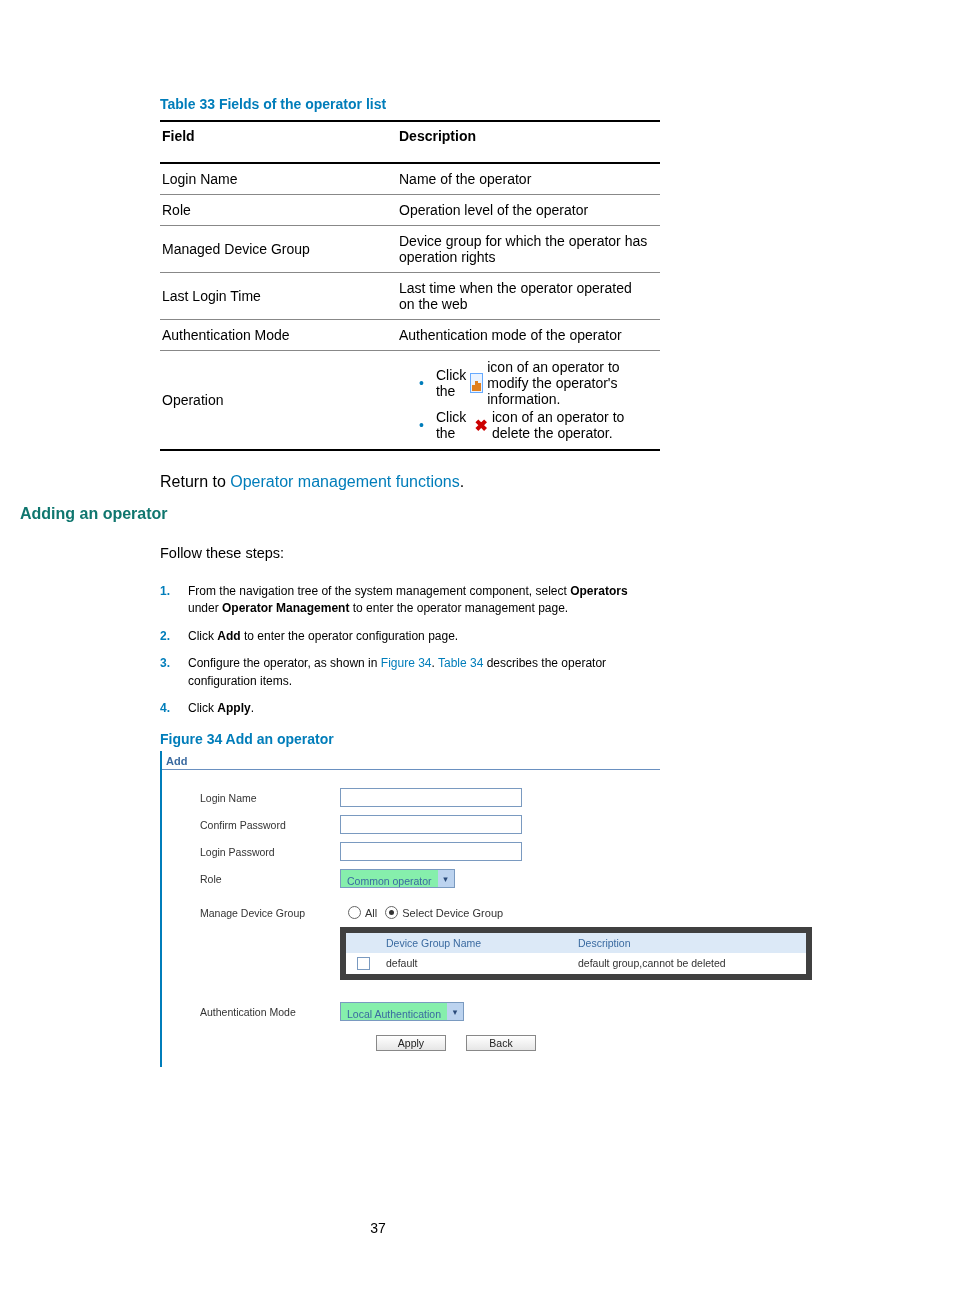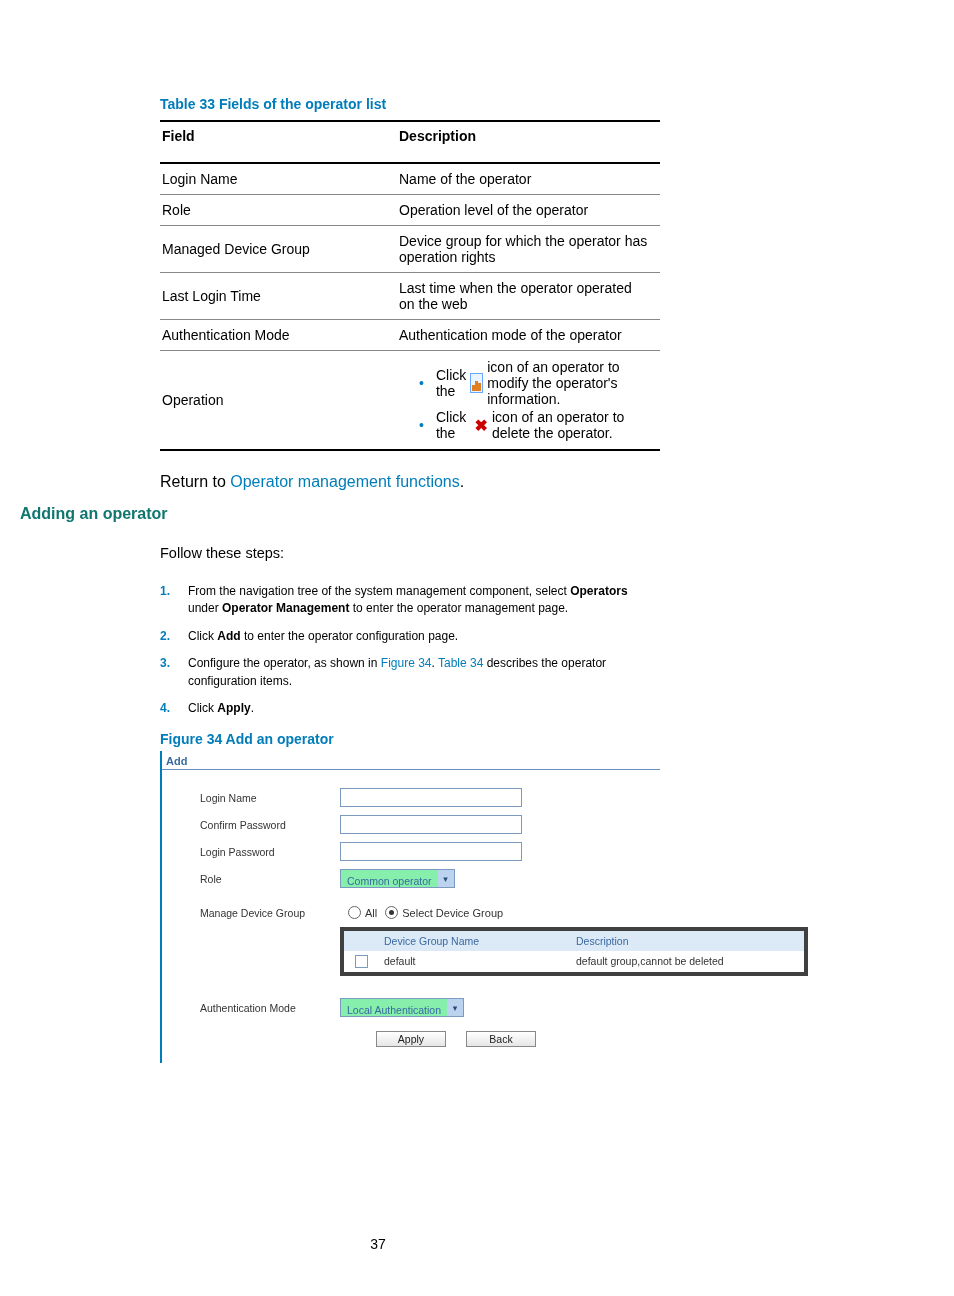--- a/index.html
+++ b/index.html
@@ -200,21 +200,21 @@
   }
   .radio.checked::after {
     content: "";
     width: 5px; height: 5px;
     background: #333;
     border-radius: 50%;
   }
   .dg-table {
     margin-left: 140px;
     width: 460px;
-    border: 4px solid #404040;
+    border: 6px solid #404040;
     font-size: 10.5px;
   }
   .dg-table .hdr {
     display: flex;
     background: #dce9f7;
     color: #3a6aa0;
   }
   .dg-table .row {
     display: flex;
     background: #fff;
@@ -237,21 +237,21 @@
     border: 1px solid #888;
     background: linear-gradient(#fff,#e6e6e6);
     font-size: 10.5px;
     padding: 1px 0;
     width: 68px;
     text-align: center;
     color: #222;
   }
   .page-num {
     position: absolute;
-    bottom: 44px;
+    bottom: 60px;
     left: 0; right: 0;
     text-align: center;
     font-size: 14px;
   }
 </style>
 </head>
 <body>
 
 <div class="page">
   <div class="content">

